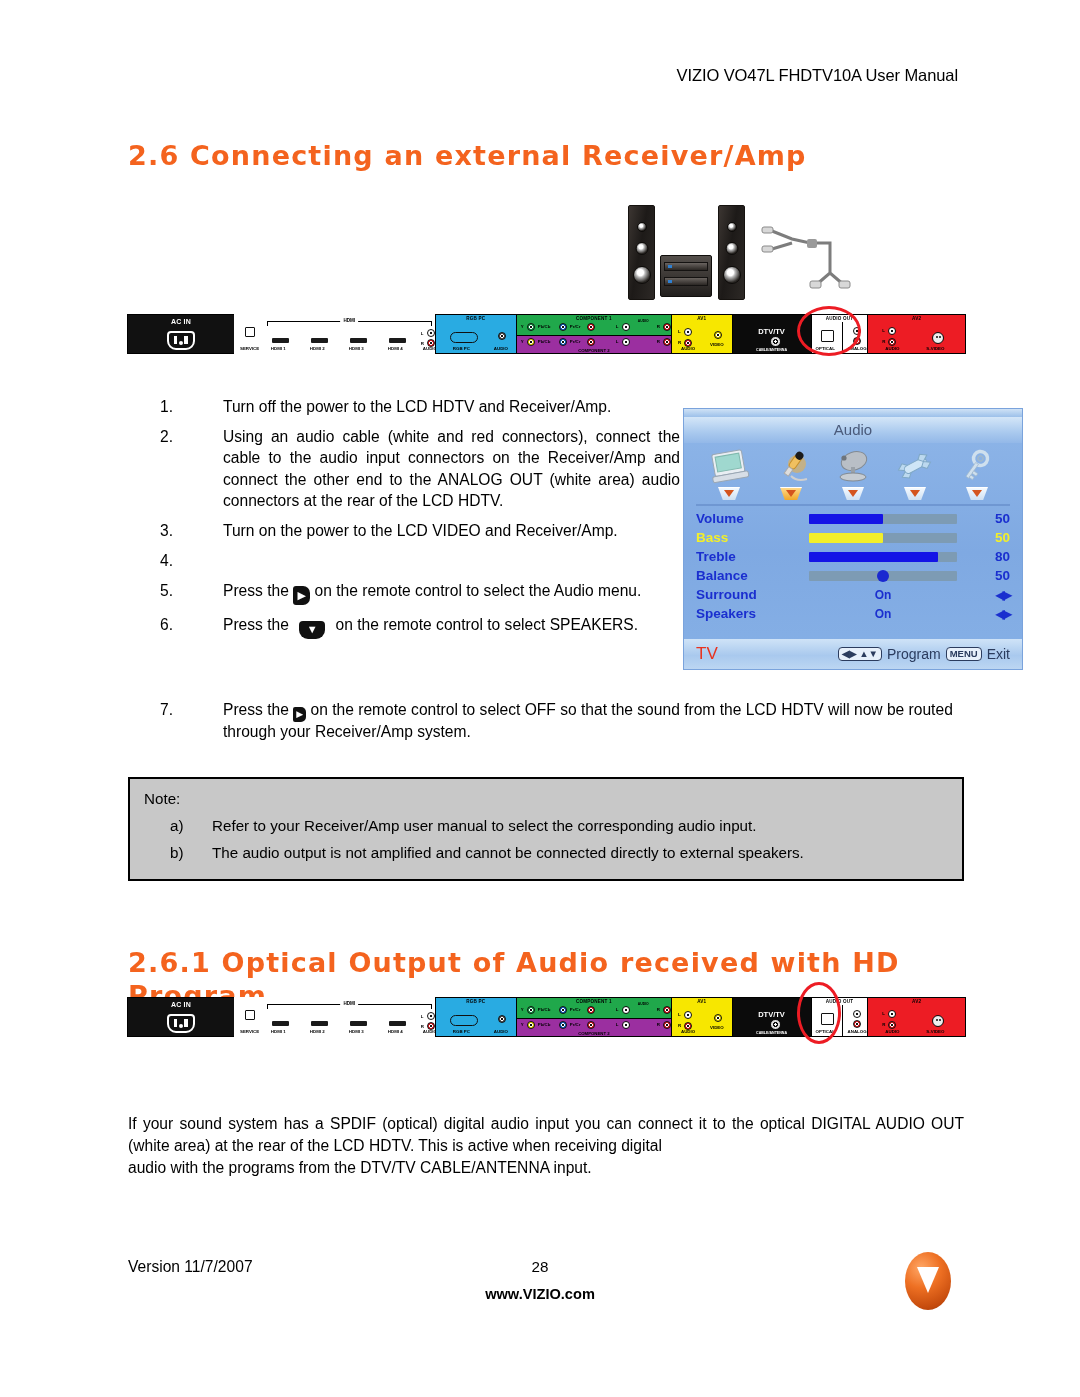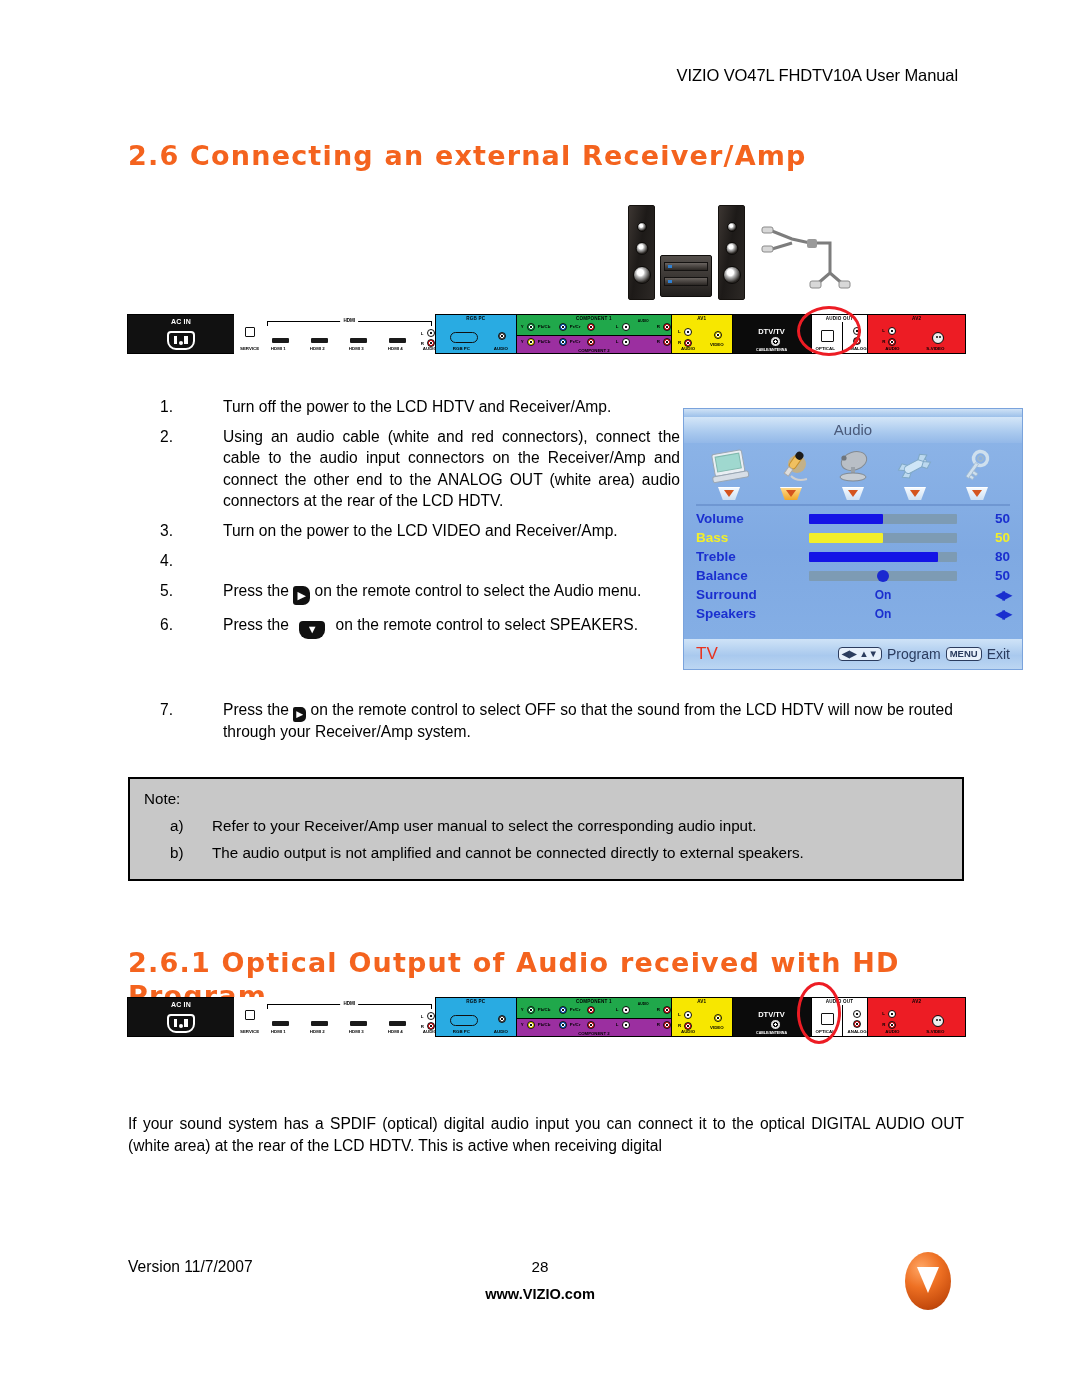--- a/index.html
+++ b/index.html
@@ -657,20 +657,21 @@
       <div class="rca r" style="left:20px;top:23px"></div>
       <div class="plabel" style="left:17px;bottom:2px">AUDIO</div>
       <div class="svid" style="left:64px;top:17px"></div>
       <div class="plabel" style="left:58px;bottom:2px">S-VIDEO</div>
     </div>
   </div>
   <div class="redoval" style="top:982px;left:797px;width:44px;height:62px;"></div>
 
   <div class="para">
     <span>If your sound system has a SPDIF (optical) digital audio input you can connect it to the optical DIGITAL AUDIO OUT (white area) at the rear of the LCD HDTV.  This is active when receiving digital</span>
+    <div class="lastline">audio with the programs from the DTV/TV CABLE/ANTENNA input.</div>
   </div>
 
   <div class="footer-version">Version 11/7/2007</div>
   <div class="footer-page">28</div>
   <div class="footer-site">www.VIZIO.com</div>
   <div class="vizio-logo">
       <span class="v"></span>
     </div>
 
 </div>

